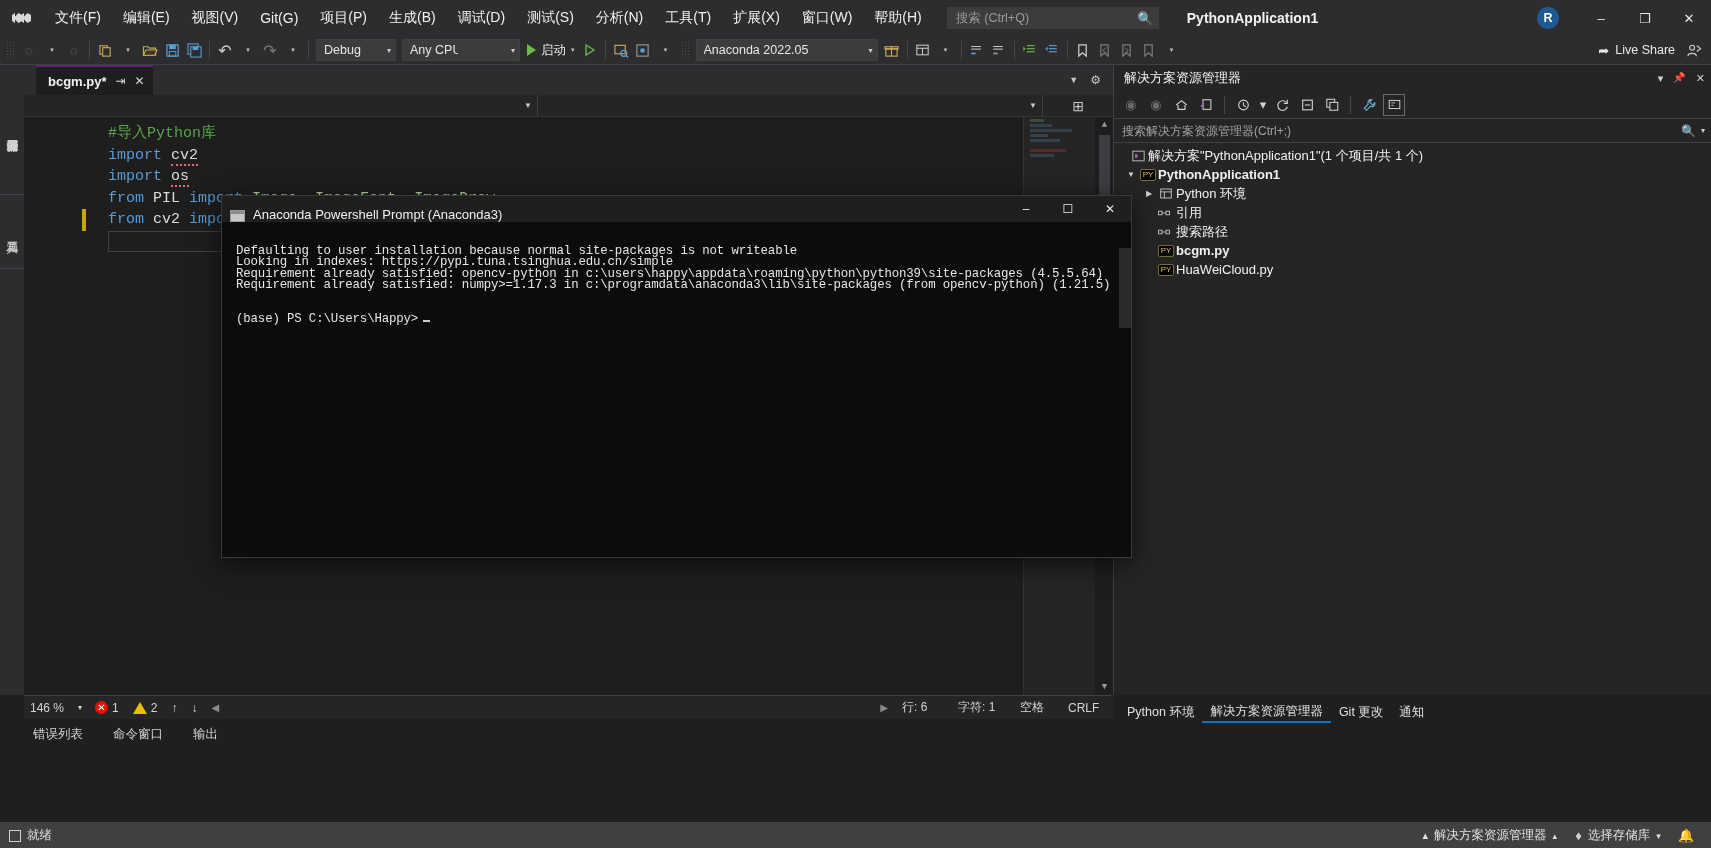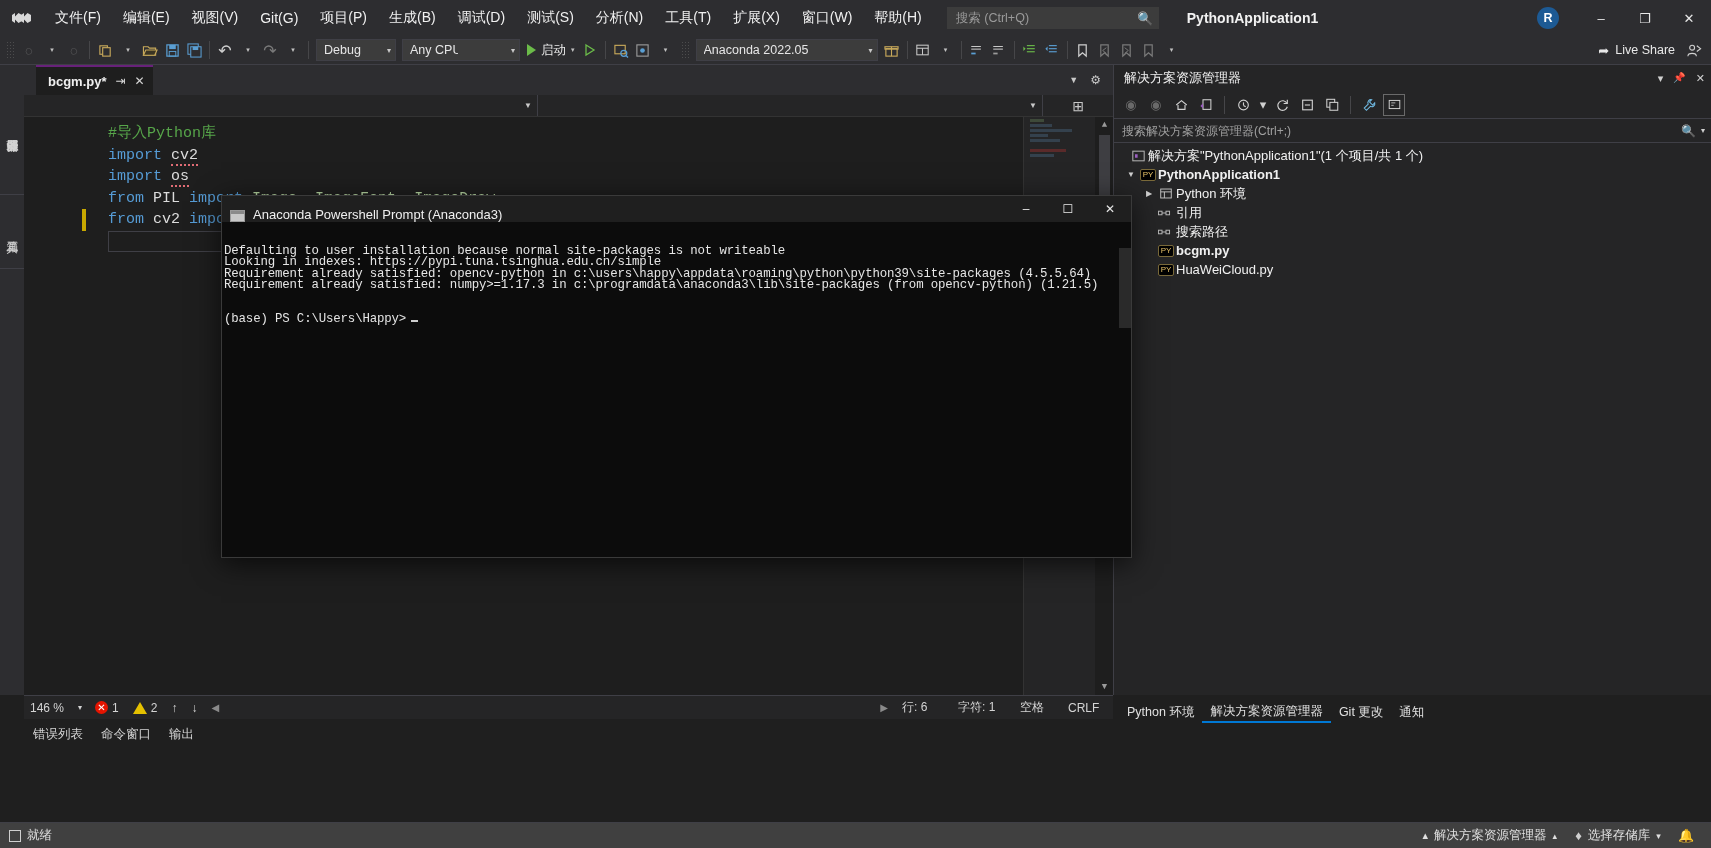--- a/index.html
+++ b/index.html
@@ -159,21 +159,21 @@
   .es-item { display: flex; align-items: center; padding: 0 7px; height: 24px; white-space: nowrap; }
   .zoom-combo { display: flex; align-items: center; padding: 0 6px; gap: 14px; }
   .errbadge { display: flex; align-items: center; gap: 4px; }
   .dot-err { width: 13px; height: 13px; border-radius: 50%; background: #e51400; color: #fff; font-size: 10px; display: flex; align-items: center; justify-content: center; }
   .tri-warn { width: 0; height: 0; border-left: 7px solid transparent; border-right: 7px solid transparent; border-bottom: 12px solid #e5c100; position: relative; }
   .es-right { margin-left: auto; display: flex; align-items: center; }
 
   
   .bottomtabs {
     position: absolute; left: 24px; top: 722px; width: 400px; height: 24px;
-    display: flex; align-items: center; gap: 0;
+    display: flex; align-items: center; gap: 12px;
   }
   .btab { color: #d4d4d4; font-size: 12.5px; padding: 0 9px; height: 24px; display: flex; align-items: center; }
 
   
   .sepanel {
     position: absolute; left: 1113px; top: 65px; width: 598px; height: 630px;
     background: #252526; border-left: 1px solid #3f3f46;
   }
   .se-header {
     height: 26px; display: flex; align-items: center; padding: 0 6px 0 10px;
@@ -226,21 +226,21 @@
     margin-right: 8px; position: relative;
   }
   .term-ico::after { content:''; position:absolute; left:0; top:0; width:100%; height:3px; background:#8a8a8a; }
   .term-wb { margin-left: auto; display: flex; }
   .twb {
     width: 42px; height: 26px; display: flex; align-items: center; justify-content: center;
     color: #e8e8e8; font-size: 12px;
   }
   .term-body {
     position: relative; height: 335px; padding: 4px 0 0 0; overflow: hidden;
-    font-family: "Liberation Mono", monospace; font-size: 12.4px; color: #e6e6e6;
+    font-family: "Liberation Mono", monospace; font-size: 12.4px; color: #e6e6e6; margin-left: 12px;
   }
   .tline { height: 11.4px; line-height: 11.4px; white-space: pre; padding-left: 2px; letter-spacing: -0.15px; }
   .tcursor {
     display: inline-block; width: 7px; height: 2px; background: #cfcfcf;
     vertical-align: baseline; margin-left: 5px;
   }
   .term-scroll {
     position: absolute; right: 0; top: 26px; width: 12px; height: 80px; background: #2a2a2a;
   }
 

